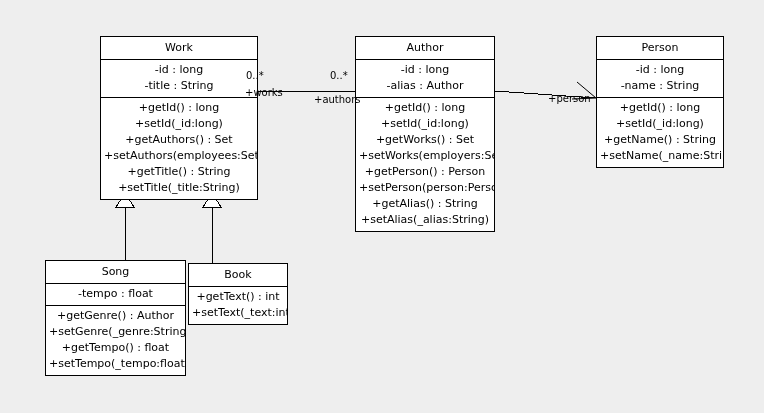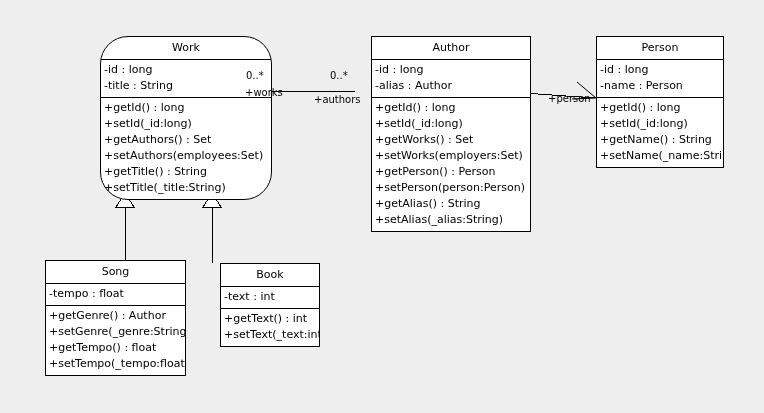--- a/index.html
+++ b/index.html
@@ -40,20 +40,21 @@
     font-size: 11px;
     line-height: 13px;
     padding: 4px 4px 5px 4px;
     border-bottom: 1px solid #000000;
     color: #000000;
     white-space: nowrap;
     overflow: hidden;
   }
   .compartment {
     padding: 2px 0 3px 0;
+    text-align: center;
   }
   .compartment.attributes {
     border-bottom: 1px solid #000000;
   }
   .member {
     font-size: 11px;
     line-height: 16px;
     padding: 0 3px 0 3px;
     color: #000000;
     white-space: nowrap;
@@ -86,37 +87,37 @@
     <line x1="495" y1="91" x2="595" y2="98" stroke="#000000" stroke-width="1"></line>
     <polyline class="arrow-open" points="577,82 596,98 572,99" fill="none" stroke="#000000" stroke-width="1"></polyline>
 
     <line x1="125" y1="206" x2="125" y2="260" stroke="#000000" stroke-width="1"></line>
     <polygon points="125,193 134,207 116,207" fill="#ffffff" stroke="#000000" stroke-width="1"></polygon>
 
     <line x1="212" y1="206" x2="212" y2="263" stroke="#000000" stroke-width="1"></line>
     <polygon points="212,193 221,207 203,207" fill="#ffffff" stroke="#000000" stroke-width="1"></polygon>
   </svg>
 
-  <div class="uml-class" id="class-work" style="left:100px; top:36px; width:172px;border-radius:28px;">
+  <div class="uml-class" id="class-work" style="left:100px; top:36px; width:158px;">
     <div class="class-name">Work</div>
     <div class="compartment attributes">
       <div class="member">-id : long</div>
       <div class="member">-title : String</div>
     </div>
     <div class="compartment operations">
       <div class="member">+getId() : long</div>
       <div class="member">+setId(_id:long)</div>
       <div class="member">+getAuthors() : Set</div>
       <div class="member">+setAuthors(employees:Set)</div>
       <div class="member">+getTitle() : String</div>
       <div class="member">+setTitle(_title:String)</div>
     </div>
   </div>
 
-  <div class="uml-class" id="class-author" style="left:355px; top:36px; width:160px;margin-left:16px;">
+  <div class="uml-class" id="class-author" style="left:355px; top:36px; width:140px;">
     <div class="class-name">Author</div>
     <div class="compartment attributes">
       <div class="member">-id : long</div>
       <div class="member">-alias : Author</div>
     </div>
     <div class="compartment operations">
       <div class="member">+getId() : long</div>
       <div class="member">+setId(_id:long)</div>
       <div class="member">+getWorks() : Set</div>
       <div class="member">+setWorks(employers:Set)</div>
@@ -124,21 +125,21 @@
       <div class="member">+setPerson(person:Person)</div>
       <div class="member">+getAlias() : String</div>
       <div class="member">+setAlias(_alias:String)</div>
     </div>
   </div>
 
   <div class="uml-class" id="class-person" style="left:596px; top:36px; width:128px;">
     <div class="class-name">Person</div>
     <div class="compartment attributes">
       <div class="member">-id : long</div>
-      <div class="member">-name : Person</div>
+      <div class="member">-name : String</div>
     </div>
     <div class="compartment operations">
       <div class="member">+getId() : long</div>
       <div class="member">+setId(_id:long)</div>
       <div class="member">+getName() : String</div>
       <div class="member">+setName(_name:String)</div>
     </div>
   </div>
 
   <div class="uml-class" id="class-song" style="left:45px; top:260px; width:141px;">
@@ -147,25 +148,22 @@
       <div class="member">-tempo : float</div>
     </div>
     <div class="compartment operations">
       <div class="member">+getGenre() : Author</div>
       <div class="member">+setGenre(_genre:String)</div>
       <div class="member">+getTempo() : float</div>
       <div class="member">+setTempo(_tempo:float)</div>
     </div>
   </div>
 
-  <div class="uml-class" id="class-book" style="left:188px; top:263px; width:100px;margin-left:32px;">
+  <div class="uml-class" id="class-book" style="left:188px; top:263px; width:100px;">
     <div class="class-name">Book</div>
-    <div class="compartment attributes">
-      <div class="member">-text : int</div>
-    </div>
     <div class="compartment operations">
       <div class="member">+getText() : int</div>
       <div class="member">+setText(_text:int)</div>
     </div>
   </div>
 
   <div class="edge-label" style="left:246px; top:70px;">0..*</div>
 
   <div class="edge-label" style="left:330px; top:70px;">0..*</div>
 

